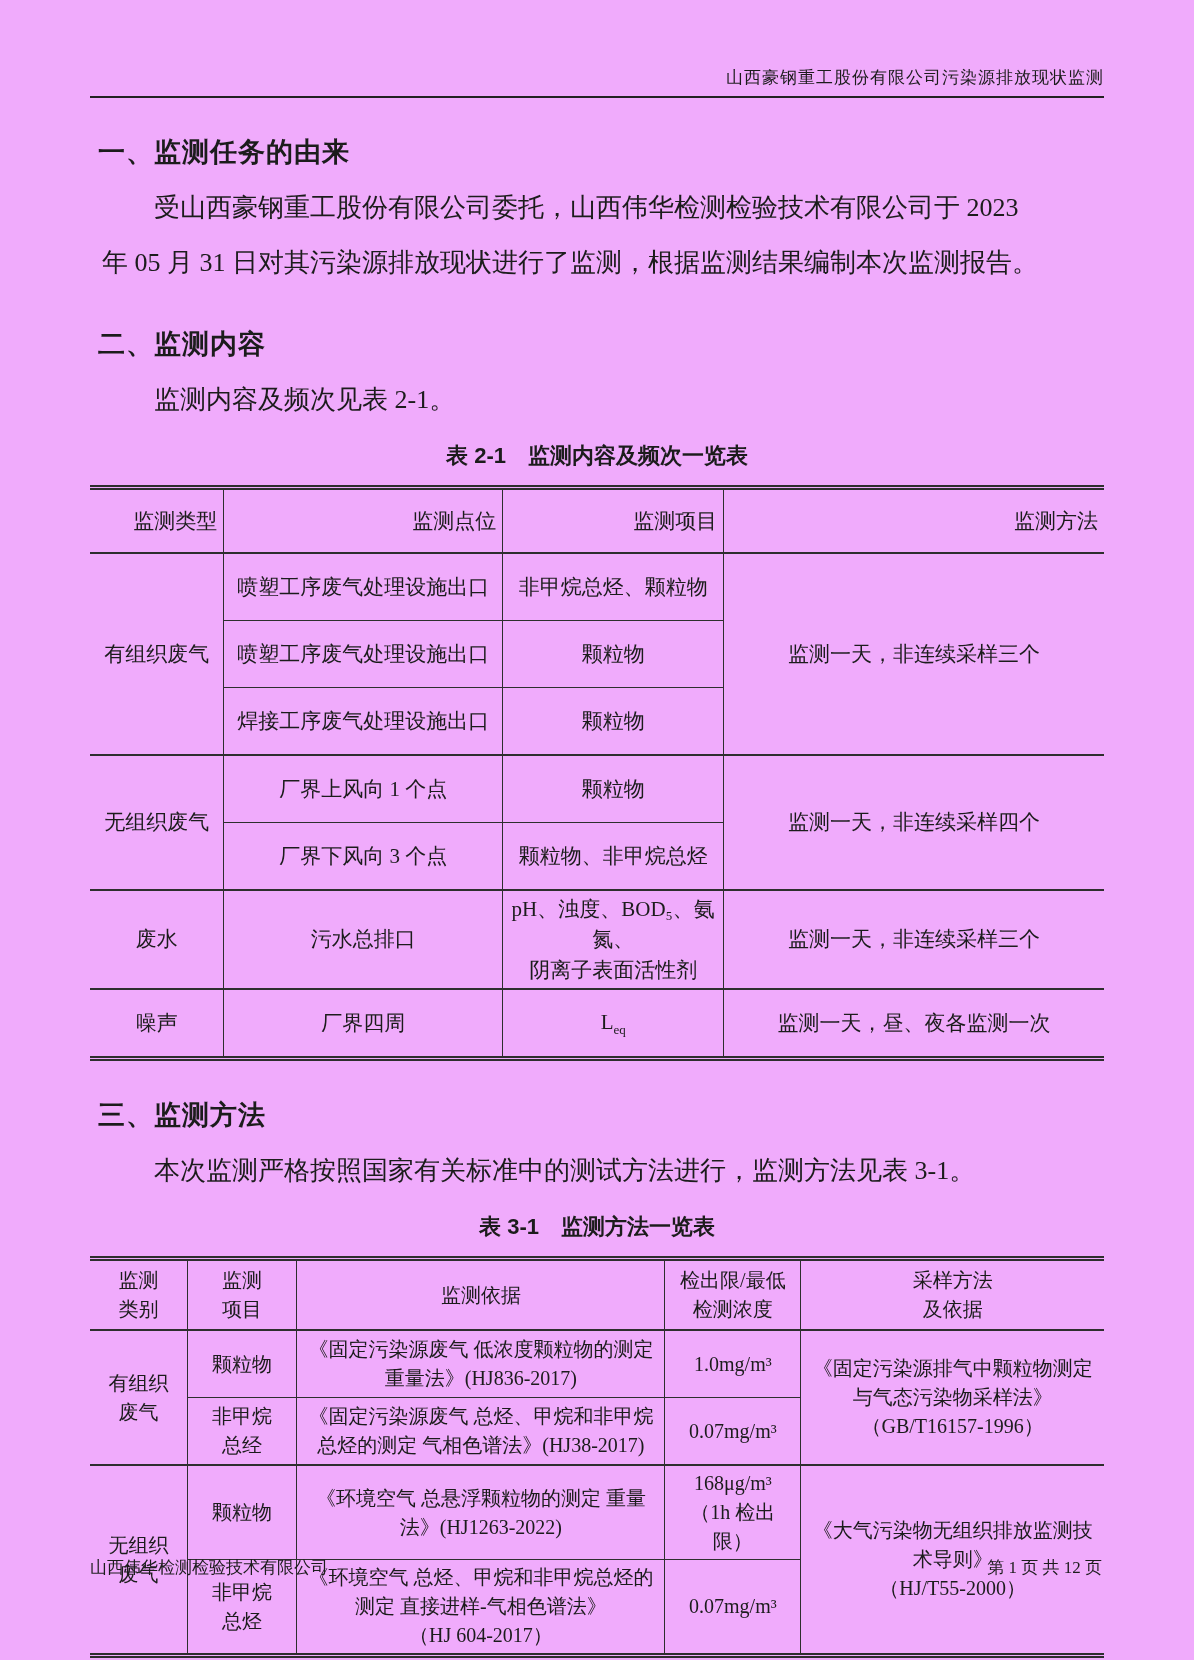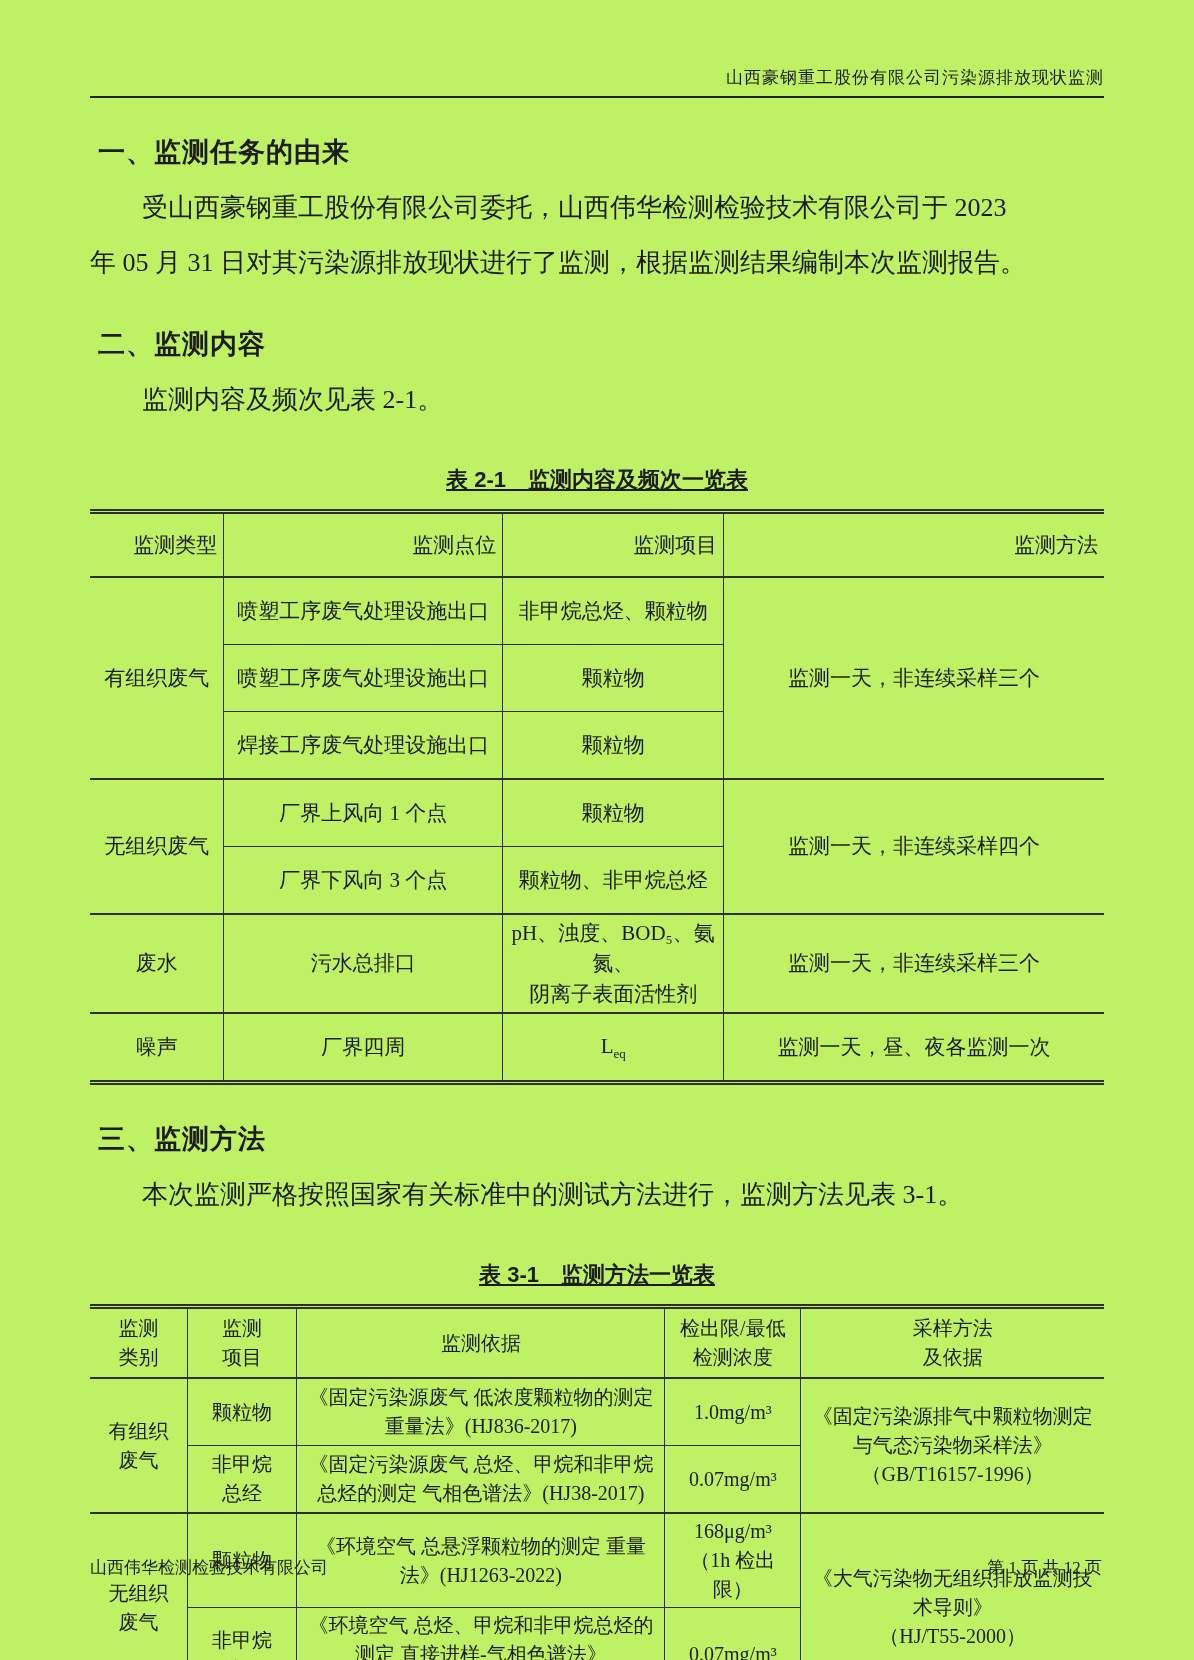--- a/index.html
+++ b/index.html
@@ -1,19 +1,19 @@
 <!DOCTYPE html>
 <html lang="zh"><head>
 <meta charset="utf-8">
 <style>
   html,body{margin:0;padding:0;background:#ffffff;}
   .page{
     position:relative;
     width:1194px;height:1660px;
-    background:#bef264;
+    background:#f0abfc;
     color:#1c1c1c;
     font-family:"Liberation Serif","DejaVu Serif",serif;
     overflow:hidden;
     box-sizing:border-box;
     padding:0 90px;
   }
   
   .pg-header{
     margin-top:66px;
     text-align:right;
@@ -27,31 +27,30 @@
     font-family:Liberation Sans, sans-serif;
     font-weight:700;
     font-size:27px;
     margin:36px 0 0 8px;
     letter-spacing:1px;
   }
   .para{
     font-size:26px;
     line-height:55px;
     text-indent:2em;
-    margin:10px 0 0 0;
+    margin:10px 0 0 12px;
     text-align:justify;
     white-space:pre-line;
   }
   .tbl-title{
     font-family:"Liberation Sans","DejaVu Sans",sans-serif;
     font-weight:700;
     font-size:22px;
     text-align:center;
-    margin:38px 0 14px 0;
-    text-decoration:underline;
+    margin:14px 0 14px 0;
   }
   table{
     width:100%;
     border-collapse:collapse;
     table-layout:fixed;
     border-top:5px double #2e2e2e;
     border-bottom:5px double #2e2e2e;
     border-left:hidden;
     border-right:hidden;
   }

